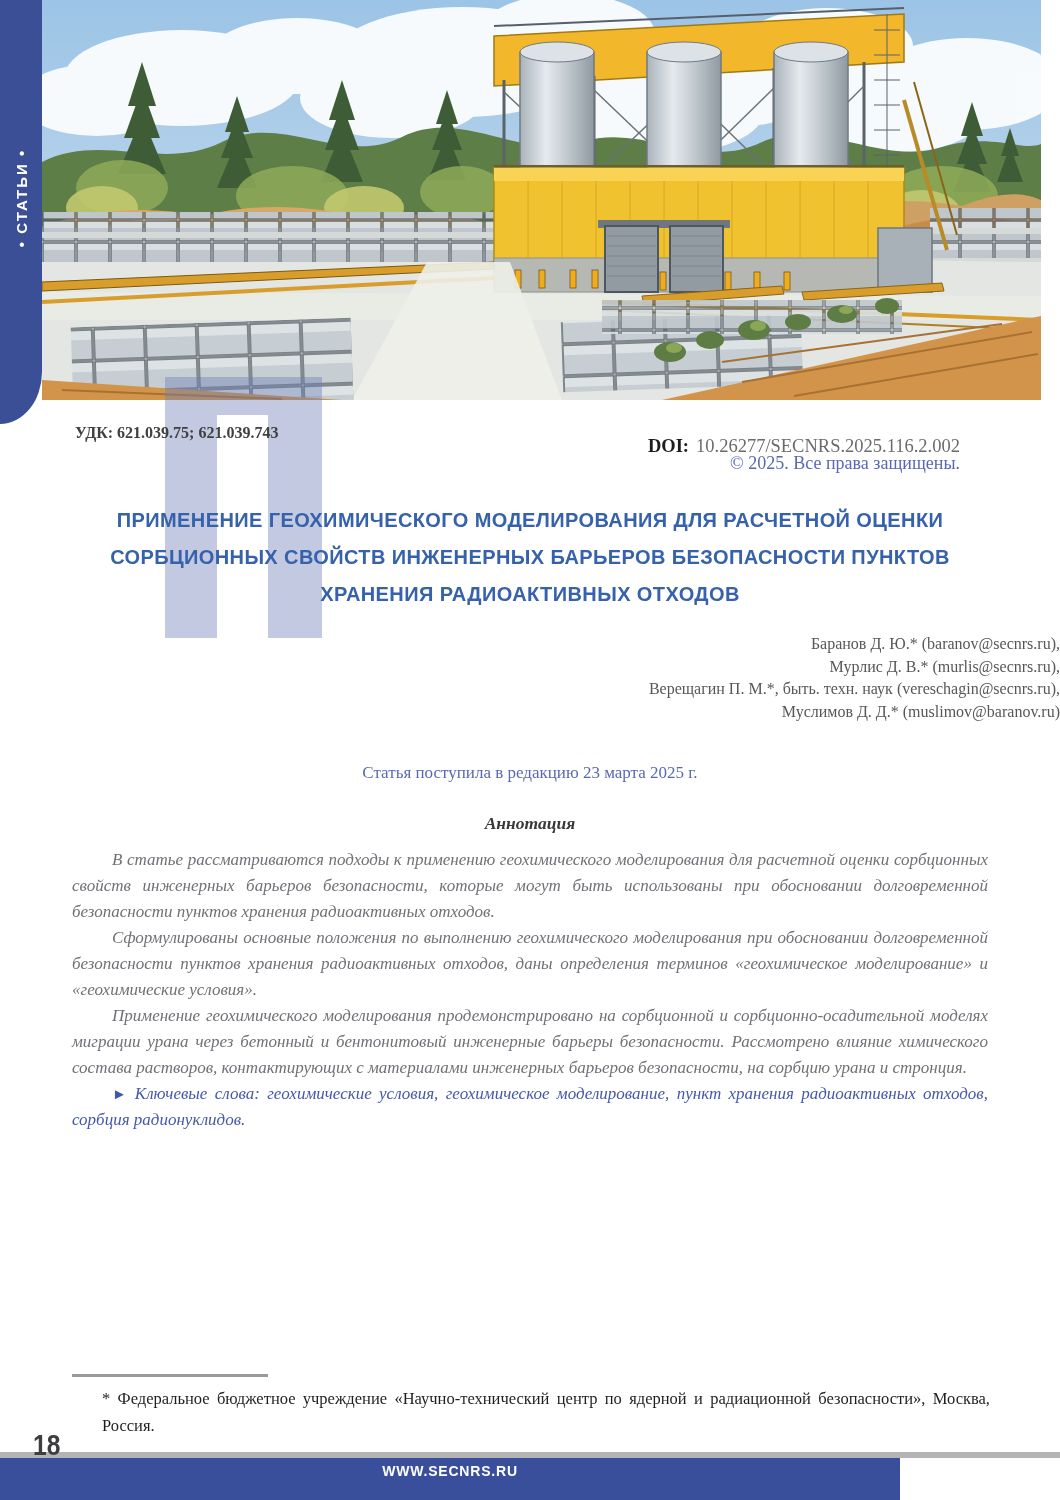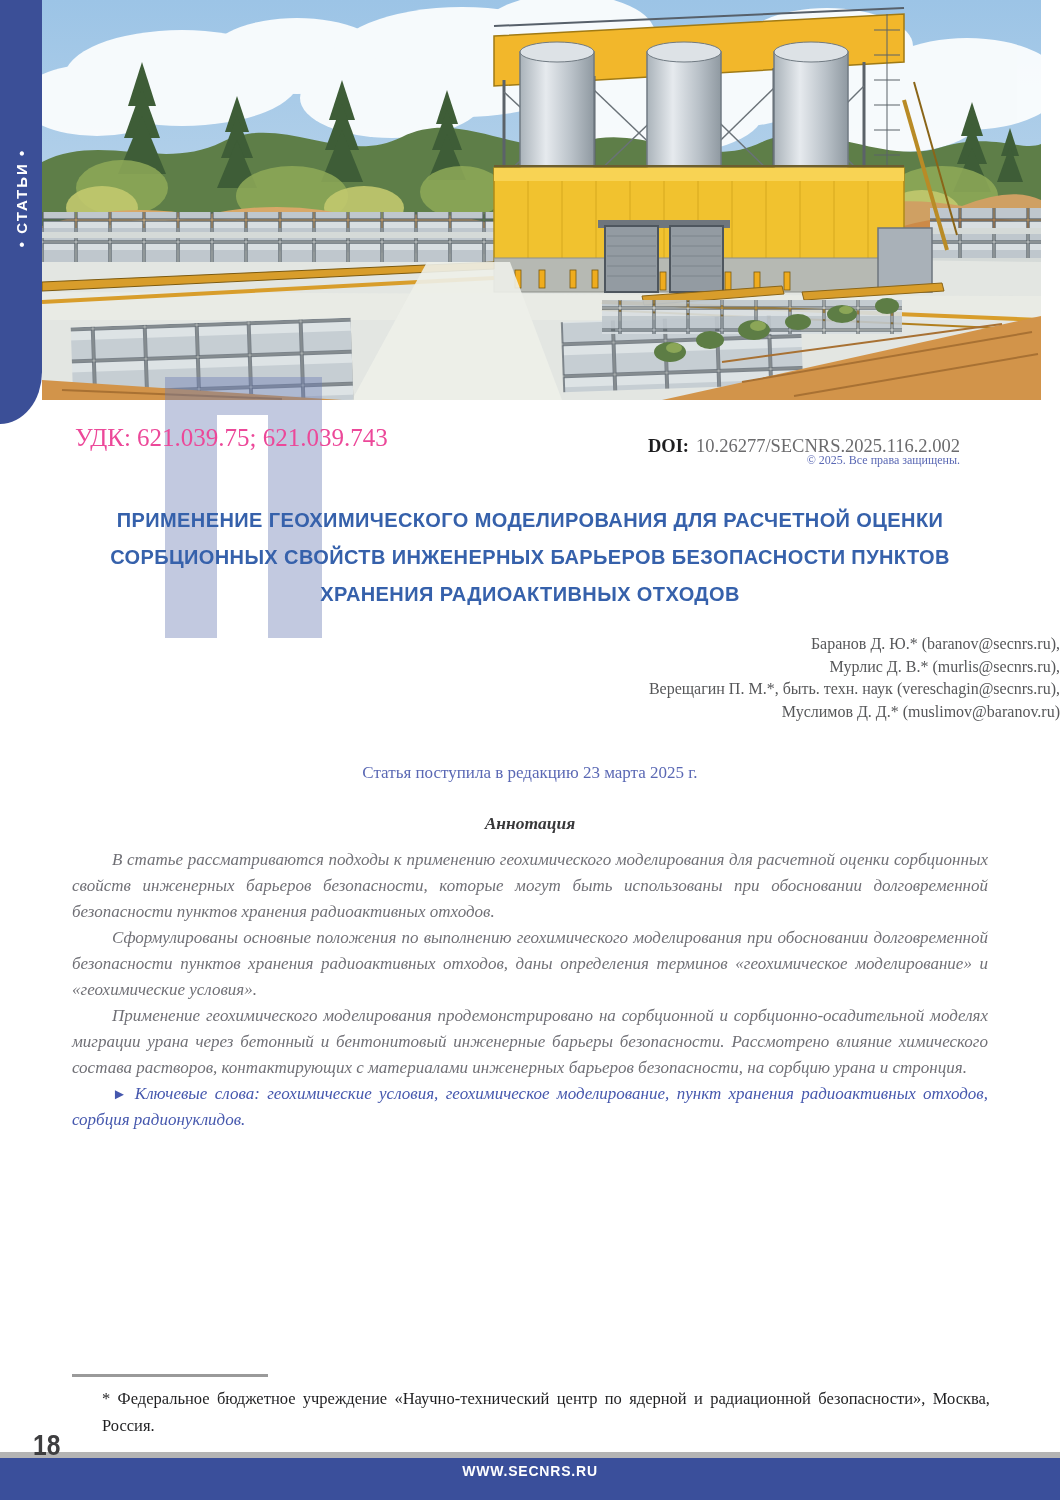--- a/index.html
+++ b/index.html
@@ -13,25 +13,25 @@
   .side-label{position:absolute;left:21px;top:198px;transform:translate(-50%,-50%) rotate(-90deg);
               color:#fff;font-family:"Liberation Sans",sans-serif;font-weight:bold;font-size:15px;
               letter-spacing:2px;white-space:nowrap;}
   
   .watermark{position:absolute;left:165px;top:377px;width:51px;height:223px;
              border-top:38px solid rgba(109,126,182,0.42);
              border-left:52px solid rgba(109,126,182,0.42);
              border-right:54px solid rgba(109,126,182,0.42);z-index:1;}
   .sr{position:absolute;width:1px;height:1px;overflow:hidden;clip-path:inset(50%);}
   
-  .udk{position:absolute;left:75px;top:424px;font-weight:normal;font-size:25px;color:#ec4899;z-index:2;}
+  .udk{position:absolute;left:75px;top:424px;font-weight:bold;font-size:16px;color:#404040;z-index:2;}
   .doi{position:absolute;right:100px;top:436px;font-size:18.5px;z-index:2;text-align:right;}
   .doi b{color:#1d1d1f;}
   .doi span.val{color:#6b6b6d;margin-left:7px;}
-  .copyright{position:absolute;right:100px;top:453px;font-size:12px;color:#5a68b4;z-index:2;}
+  .copyright{position:absolute;right:100px;top:453px;font-size:18px;color:#5a68b4;z-index:2;}
   
   .title{position:absolute;left:80px;right:80px;top:502px;text-align:center;z-index:2;
          font-family:"Liberation Sans",sans-serif;font-weight:bold;font-size:20px;
          color:#3661ab;letter-spacing:.4px;}
   .title div{line-height:37px;}
   
   .authors{position:absolute;left:0;right:0;top:633px;text-align:right;z-index:2;
            font-family:Liberation Serif, serif;font-size:16px;color:#565759;}
   .authors div{line-height:22.5px;}
   .received{position:absolute;left:0;right:0;top:763px;text-align:center;
@@ -47,21 +47,21 @@
   .kw-label{font-style:italic;}
   
   .foot-rule{position:absolute;left:72px;top:1374px;width:196px;height:3px;background:#9a9a9a;}
   .footnote{position:absolute;left:72px;right:70px;top:1385px;font-size:16.5px;line-height:27px;
             color:#1f1f21;text-align:justify;margin-left:30px;}
   
   .page-num{position:absolute;left:33px;top:1428px;font-family:"Liberation Sans",sans-serif;
             font-weight:bold;font-size:30px;color:#3e3e40;transform:scaleX(.82);
             transform-origin:left bottom;z-index:4;}
   .gray-strip{position:absolute;left:0;top:1452px;width:1060px;height:6px;background:#b4b4b4;}
-  .footer-bar{position:absolute;left:0;top:1458px;width:1060px;height:42px;background:#3a4f9b;}
+  .footer-bar{position:absolute;left:0;top:1458px;width:900px;height:42px;background:#3a4f9b;}
   .footer-url{margin-top:5px;text-align:center;color:#ffffff;
               font-family:"Liberation Sans",sans-serif;font-weight:bold;font-size:14px;
               letter-spacing:.8px;}
 </style>
 </head>
 <body>
 
 <div class="page">
 
   <svg class="illu" viewBox="0 0 999 400" preserveAspectRatio="none">

